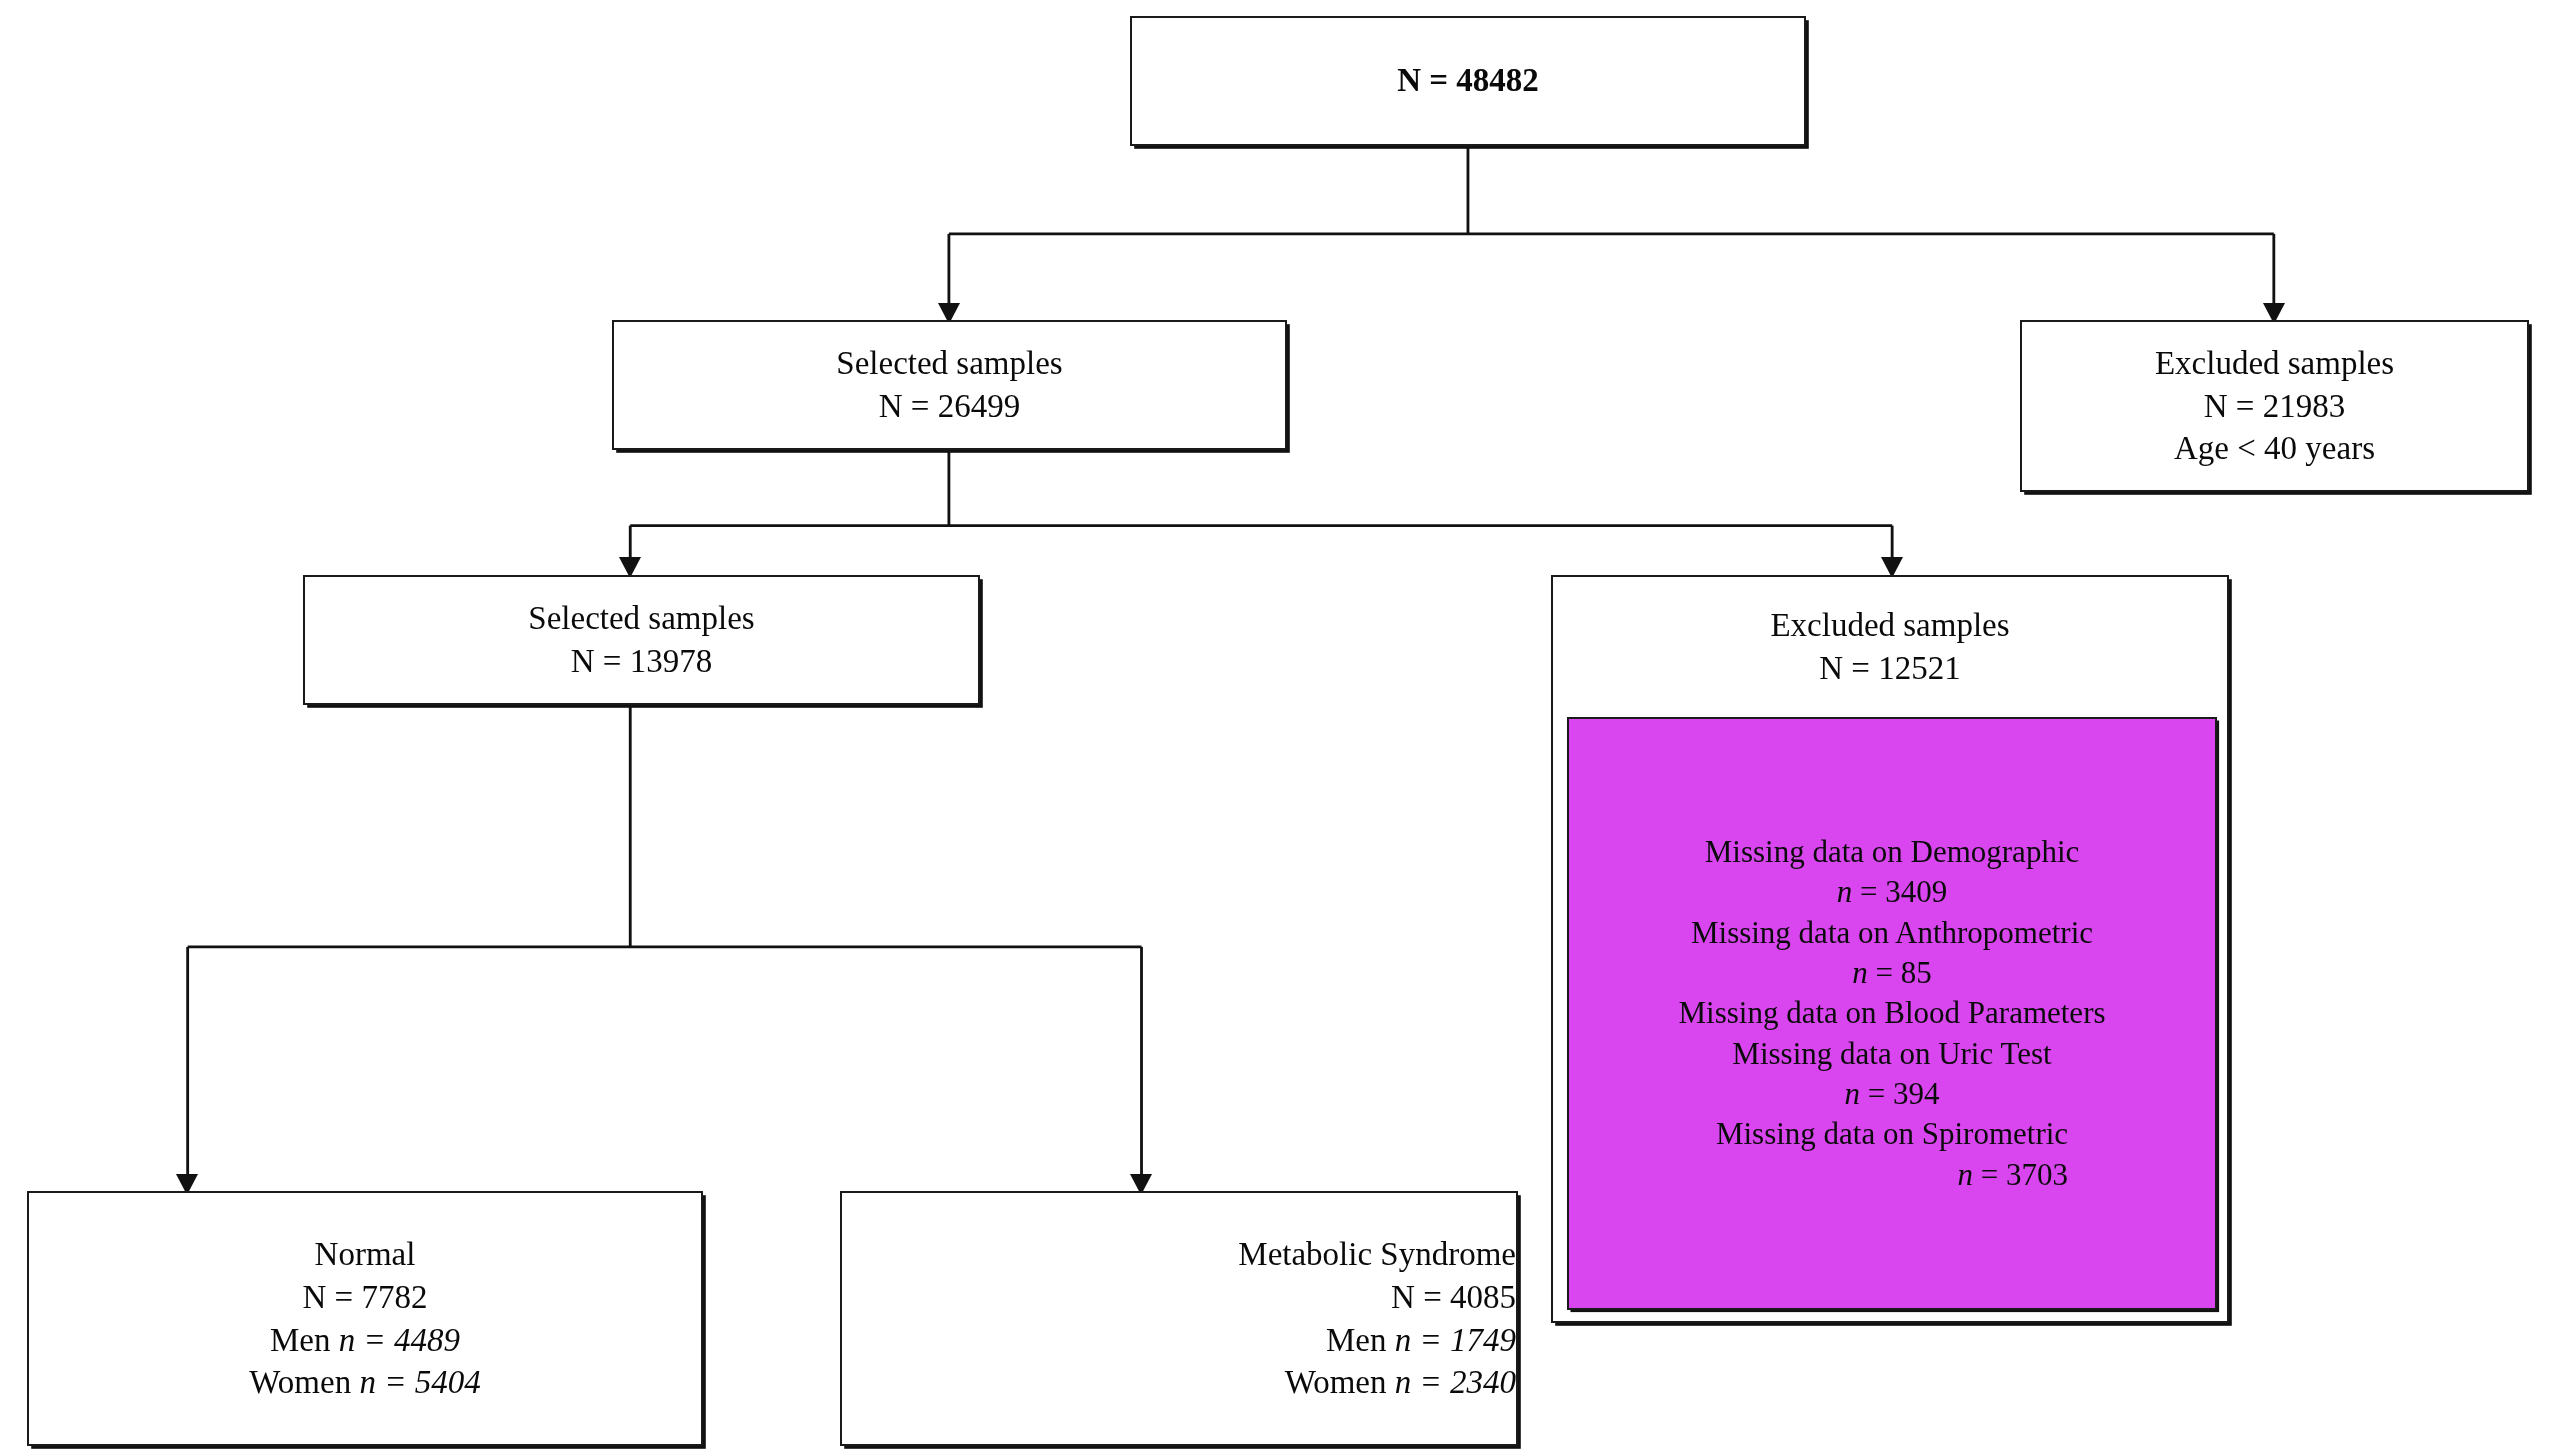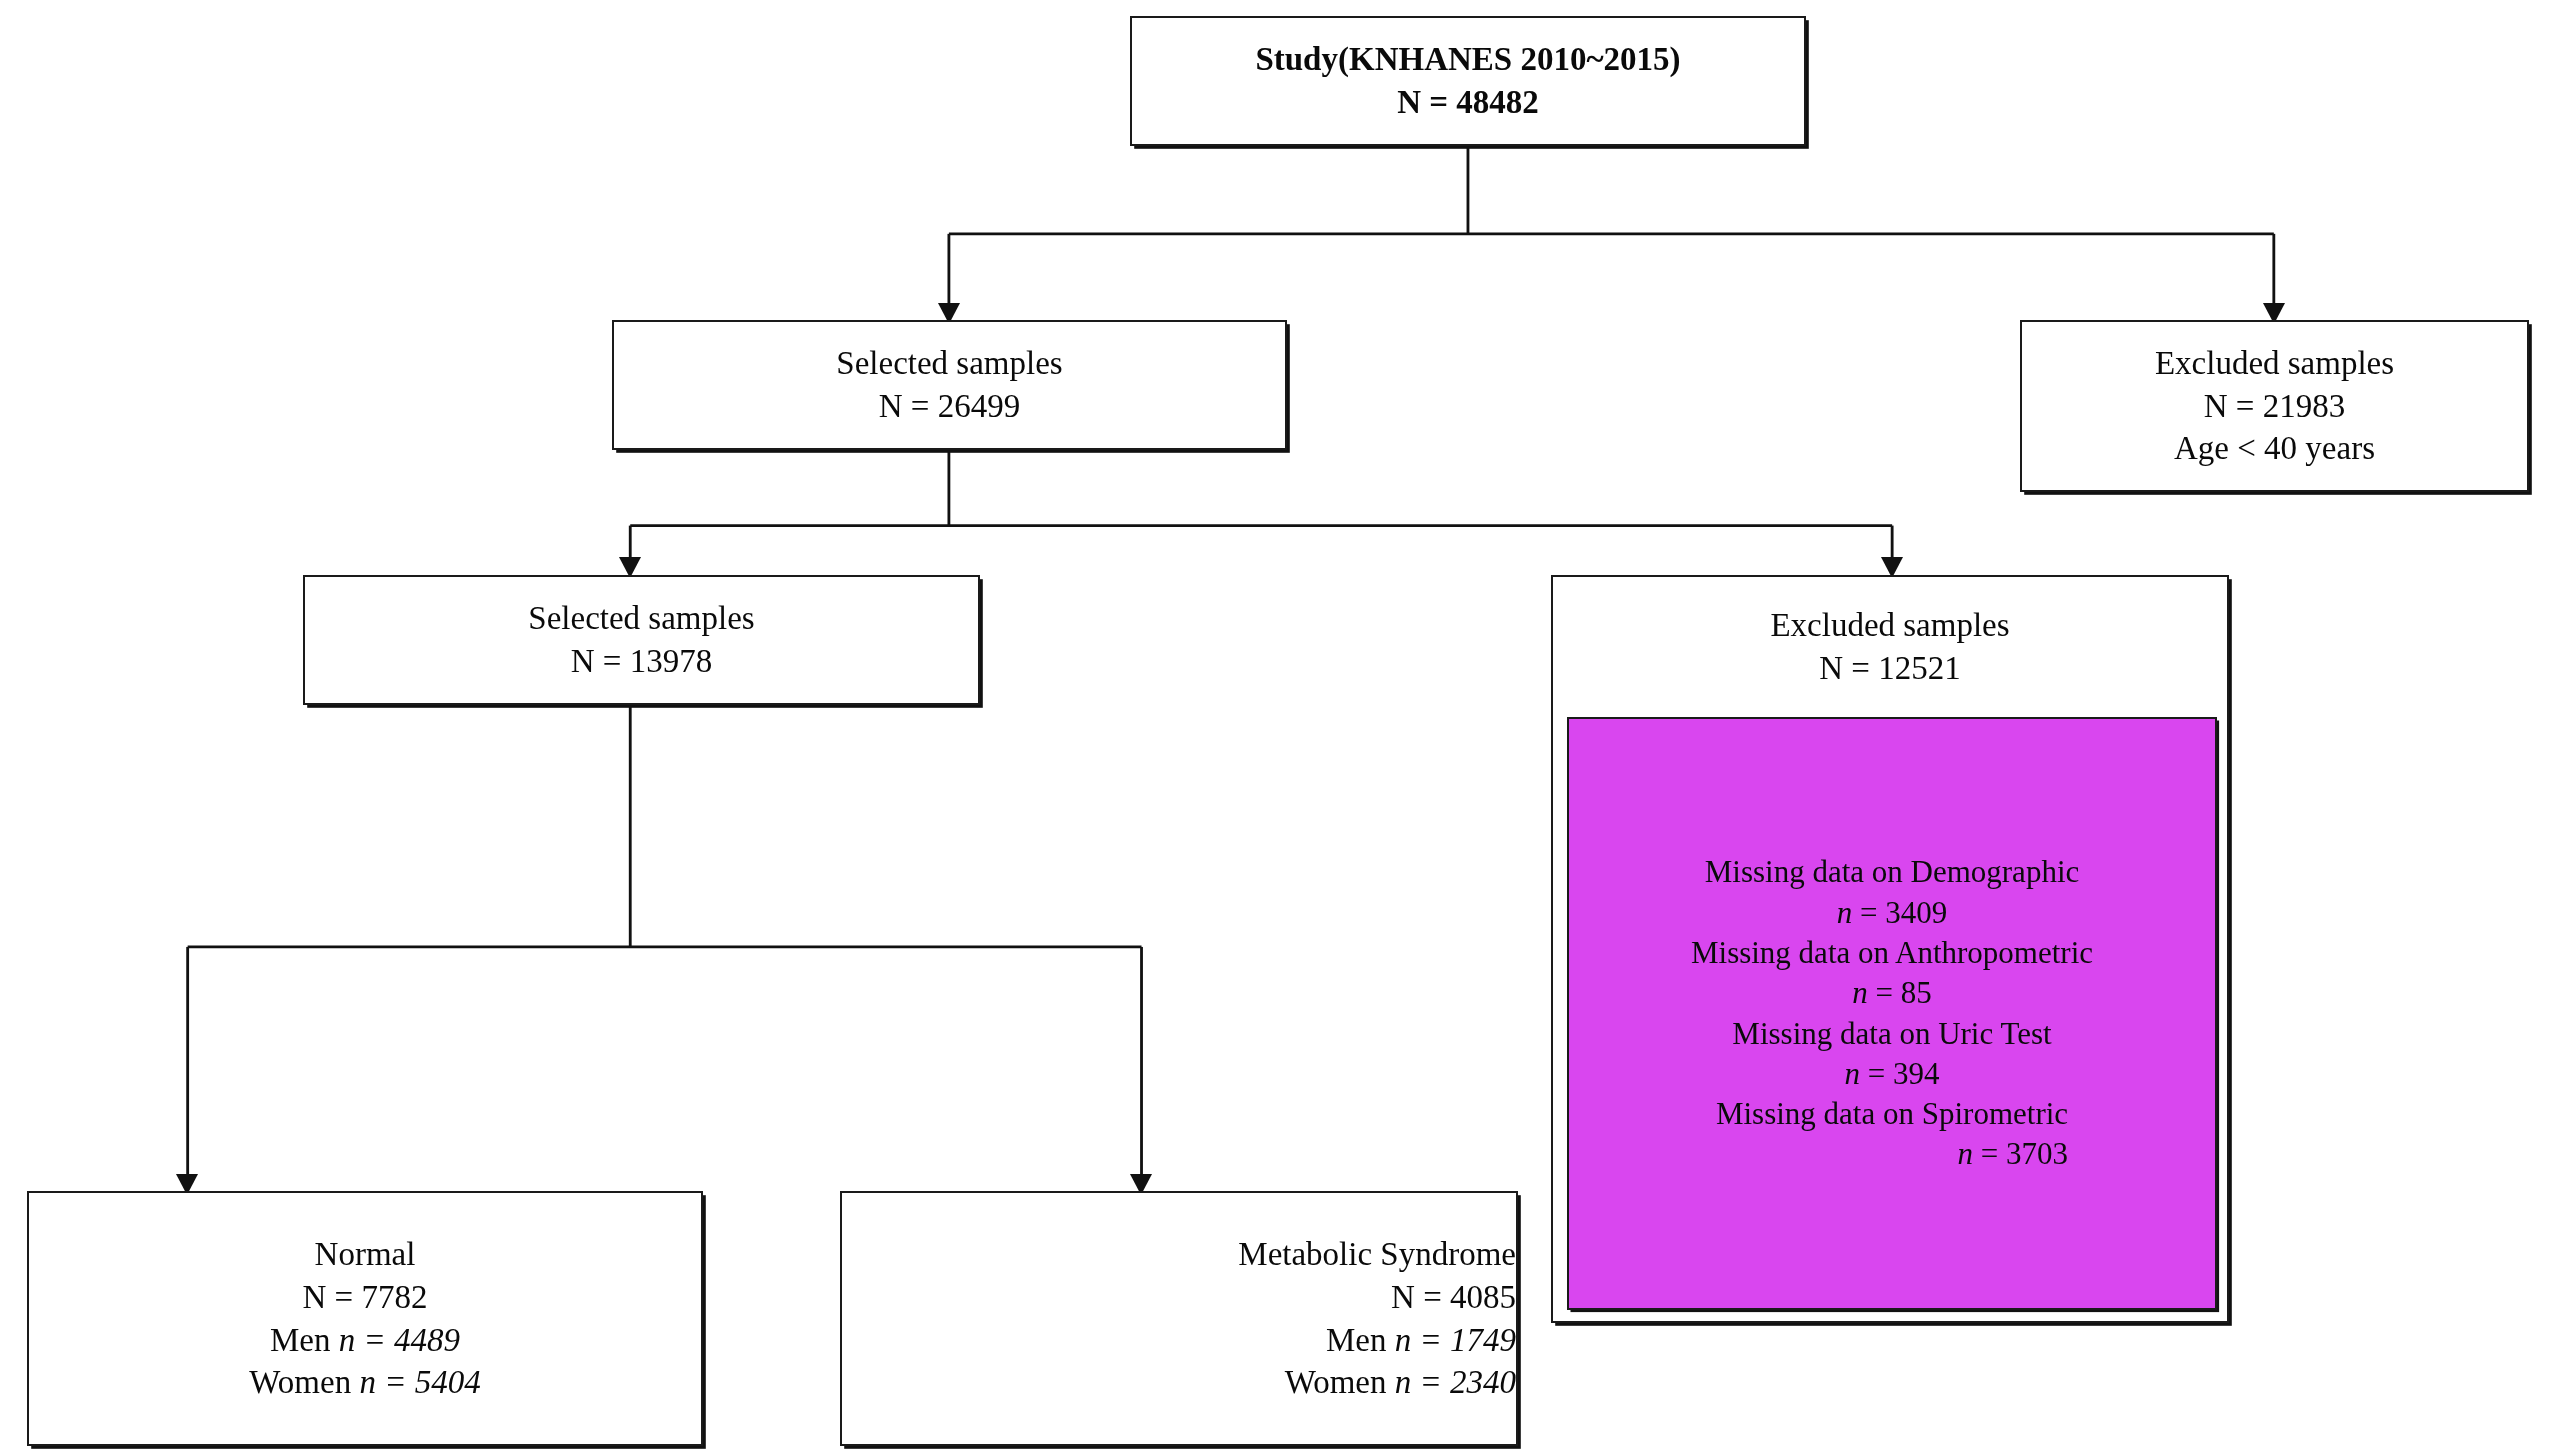--- a/index.html
+++ b/index.html
@@ -67,21 +67,20 @@
   </svg>
 
   <div class="arrow" style="left:938px;top:303px;"></div>
   <div class="arrow" style="left:2263px;top:303px;"></div>
   <div class="arrow" style="left:619px;top:557px;"></div>
   <div class="arrow" style="left:1881px;top:557px;"></div>
   <div class="arrow" style="left:176px;top:1174px;"></div>
   <div class="arrow" style="left:1130px;top:1174px;"></div>
 
   <div class="node bold" style="left:1130px;top:15.6px;width:676px;height:130px;">
-    <span class="line">Study(KNHANES 2010~2015)</span>
     <span class="line">N = 48482</span>
   </div>
 
   <div class="node" style="left:612px;top:320px;width:675px;height:130px;">
     <span class="line">Selected samples</span>
     <span class="line">N = 26499</span>
   </div>
 
   <div class="node" style="left:2020px;top:320px;width:509px;height:172px;">
     <span class="line">Excluded samples</span>
@@ -102,20 +101,21 @@
       <div id="reason-list" style="display:flex;flex-direction:column;align-items:center;">
           <div style="text-align: center;">
             <div style="white-space: nowrap;">Missing data on Demographic</div>
             <div style="white-space: nowrap;"><em>n</em> = 3409</div>
           </div>
           <div style="text-align: center;">
             <div style="white-space: nowrap;">Missing data on Anthropometric</div>
             <div style="white-space: nowrap;"><em>n</em> = 85</div>
           </div>
           <div style="text-align: center;">
+            <div style="white-space: nowrap;">Missing data on Blood Parameters</div>
           </div>
           <div style="text-align: center;">
             <div style="white-space: nowrap;">Missing data on Uric Test</div>
             <div style="white-space: nowrap;"><em>n</em> = 394</div>
           </div>
           <div style="text-align: right;">
             <div style="white-space: nowrap;">Missing data on Spirometric</div>
             <div style="white-space: nowrap;"><em>n</em> = 3703</div>
           </div>
         </div>

